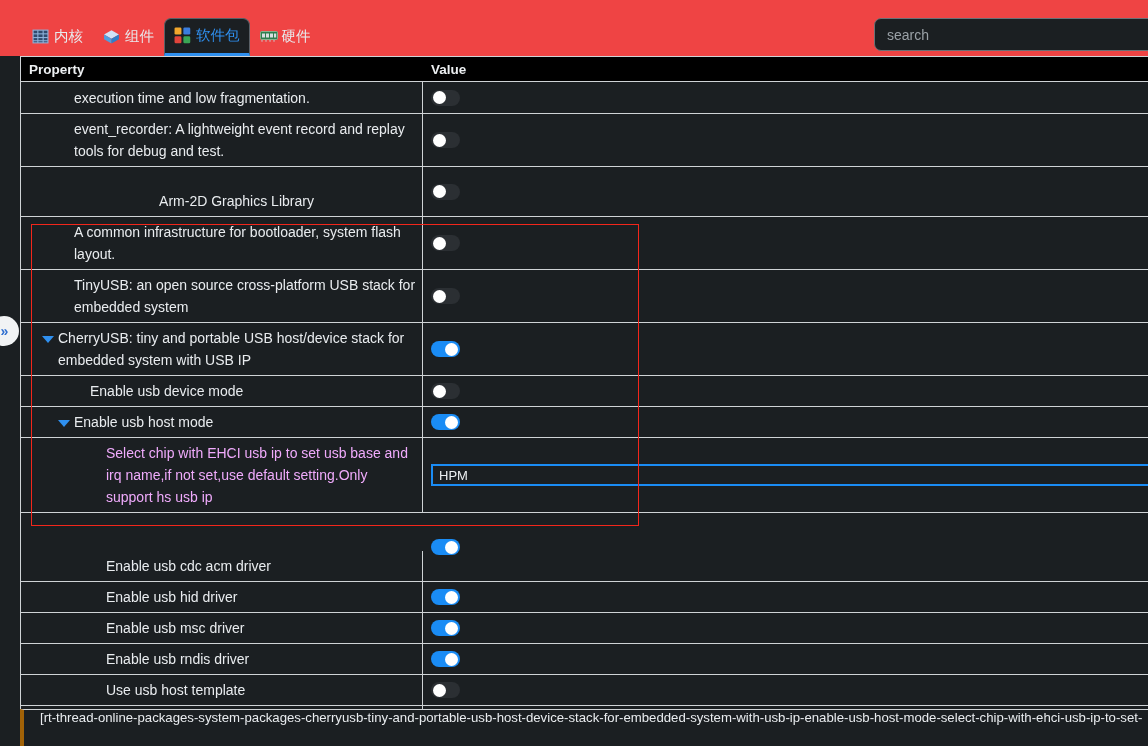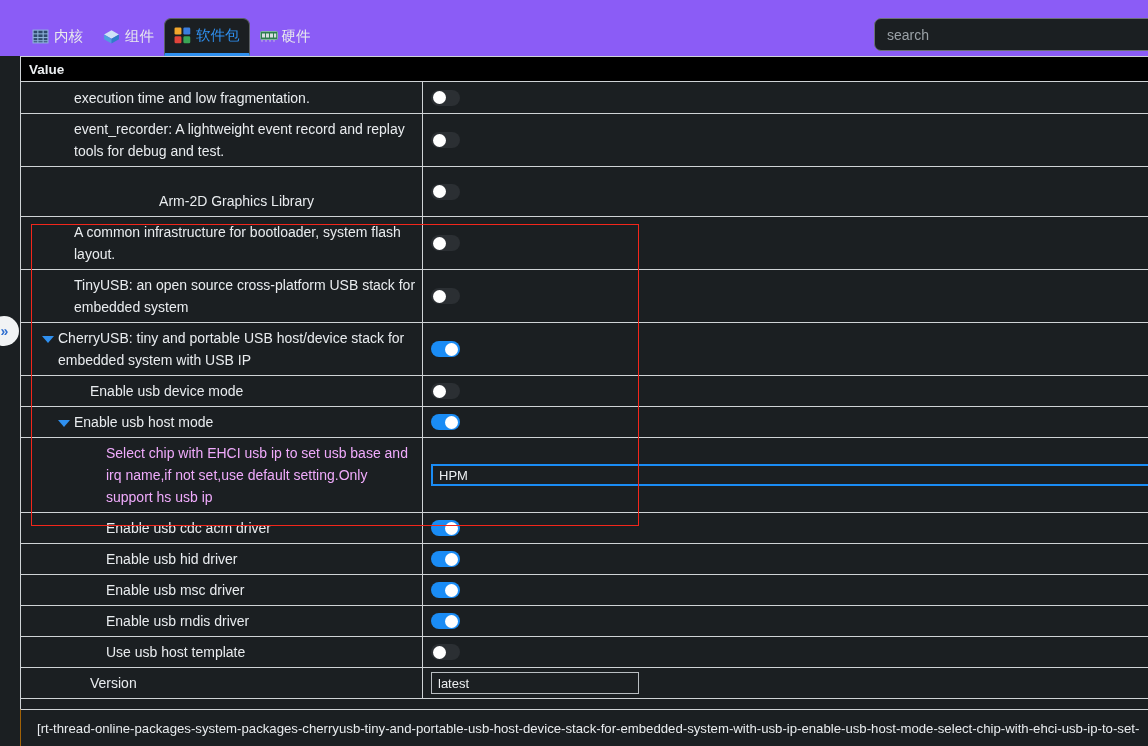--- a/index.html
+++ b/index.html
@@ -7,21 +7,21 @@
     width: 1148px; height: 746px;
     background: #1b1f22;
     font-family: "Liberation Sans", sans-serif;
     overflow: hidden;
   }
   #app { position: relative; width: 1148px; height: 746px; background: #1b1f22; }
 
   
   .tabbar {
     position: absolute; left: 0; top: 0; width: 1148px; height: 56px;
-    background: #8b5cf6;
+    background: #ef4444;
   }
   .tabs { position: absolute; left: 22px; top: 14px; display: flex; align-items: flex-end; height: 42px; }
   .tab {
     display: flex; align-items: center; gap: 5px;
     padding: 6px 9px 7px 9px; height: 38px;
     font-size: 14.5px; color: #e8eaed; cursor: pointer;
     border: 1px solid transparent; border-radius: 6px 6px 0 0;
     white-space: nowrap;
   }
   .tab.active {
@@ -120,23 +120,23 @@
     position: absolute; left: -11px; top: 316px; width: 30px; height: 30px;
     border-radius: 50%; background: #f1f3f4;
     display: flex; align-items: center; justify-content: center;
     color: #2f6fd0; font-size: 14px; font-weight: bold;
     z-index: 50; cursor: pointer; letter-spacing: -1px;
   }
 
   
   .statusbar {
     position: absolute; left: 20px; top: 709px; width: 1128px; height: 37px;
-    border-left: 1px solid #a16207; border-top: 1px solid #cfd3d6;
+    border-left: 4px solid #a16207; border-top: 1px solid #cfd3d6;
     background: #1b1f22;
-    display: flex; align-items: center;
+    display: flex; 
     padding-left: 16px;
     font-size: 13.2px; color: #e9ecef;
     white-space: nowrap; overflow: hidden;
   }
 </style>
 </head>
 <body>
 
 <div id="app">
 
@@ -183,20 +183,21 @@
               <line x1="14" y1="11.6" x2="14" y2="13.2" stroke="#cfd3d6" stroke-width="1"></line>
             </svg></span>
           <span>硬件</span>
         </div>
       </div>
     <input class="searchbox" id="search-input" placeholder="search" style="">
   </div>
 
   <div class="table">
     <div class="thead">
+      <div class="th prop">Property</div>
       <div class="th val">Value</div>
     </div>
     <div id="rows-host">
         <div class="row">
           <div class="cell-prop" style="padding-left: 36px; align-items: flex-end; height: 31px;">
             <span class="twisty none"></span>
             <span class="lbl">execution time and low fragmentation.</span>
           </div>
           <div class="cell-val">
             <div class="toggle off">
@@ -284,21 +285,21 @@
         <div class="row">
           <div class="cell-prop" style="padding-left: 68px;">
             <span class="twisty none"></span>
             <span class="lbl blue">Select chip with EHCI usb ip to set usb base and irq name,if not set,use default setting.Only support hs usb ip</span>
           </div>
           <div class="cell-val">
             <div class="valfield w-full focused">HPM</div>
           </div>
         </div>
         <div class="row">
-          <div class="cell-prop" style="padding-left: 68px;">
+          <div class="cell-prop" style="padding-left: 68px; margin-top: 38px;">
             <span class="twisty none"></span>
             <span class="lbl">Enable usb cdc acm driver</span>
           </div>
           <div class="cell-val">
             <div class="toggle on">
               <div class="knob"></div>
             </div>
           </div>
         </div>
         <div class="row">

